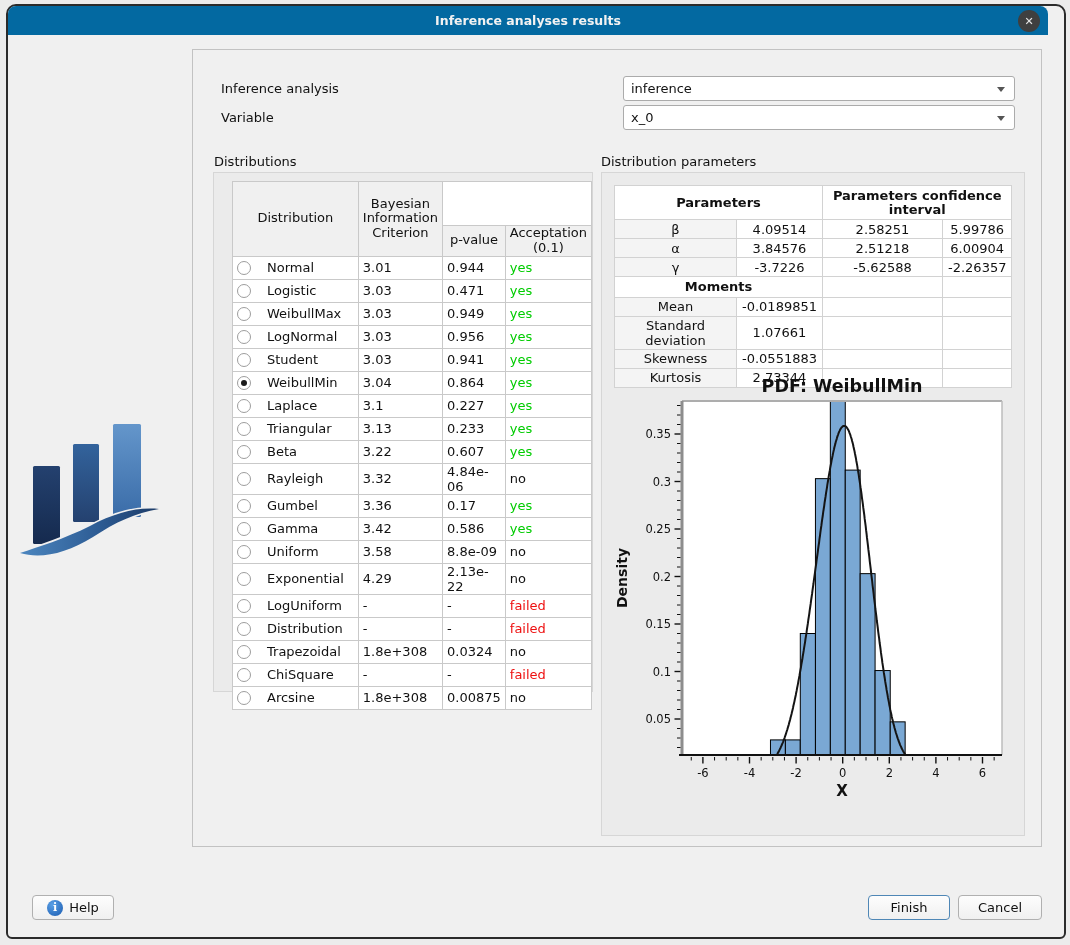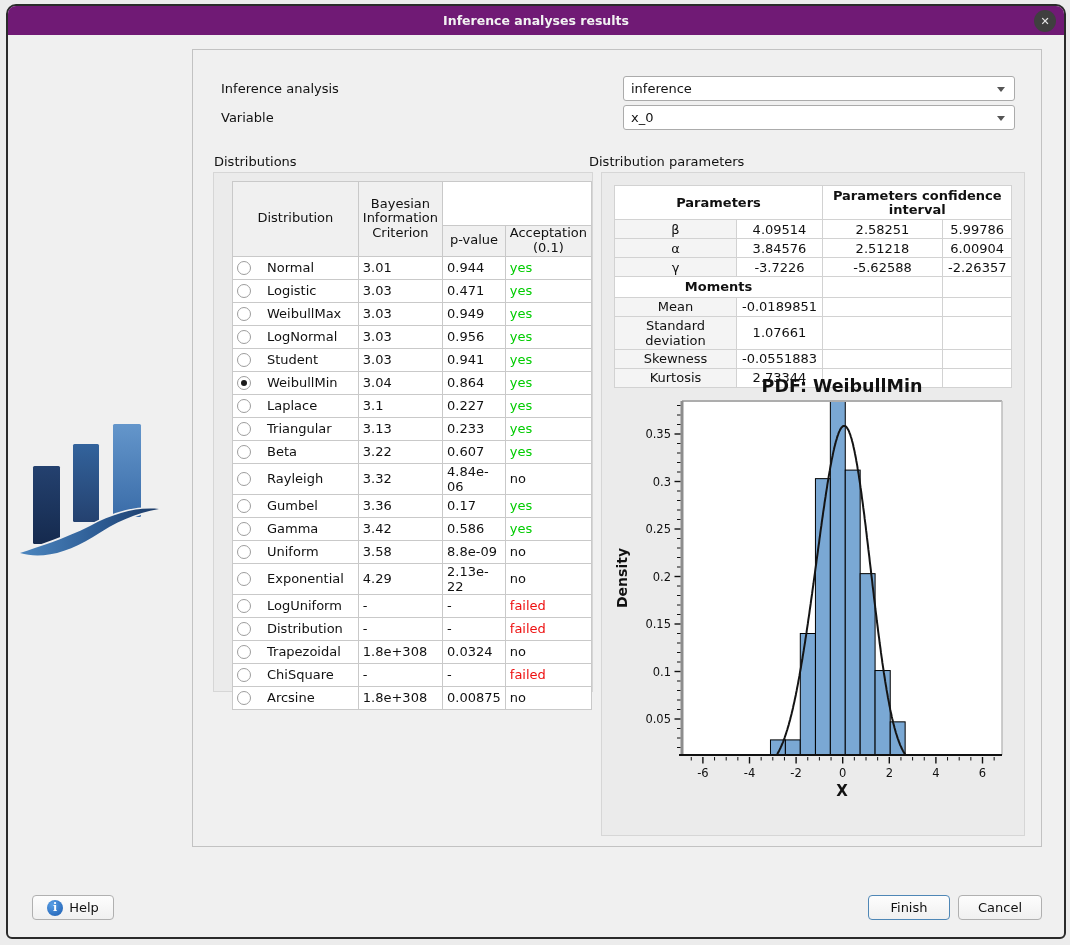--- a/index.html
+++ b/index.html
@@ -1,20 +1,20 @@
 <!DOCTYPE html>
 <html><head>
 <meta charset="utf-8">
 <style>
   html,body{margin:0;padding:0;}
   body{font-family:"DejaVu Sans","Liberation Sans",sans-serif;background:#ececec;}
   .screen{position:relative;width:1070px;height:945px;background:#ececec;overflow:hidden;}
   .window{position:absolute;left:6px;top:4px;width:1056px;height:931px;background:#f0f0f0;
           border:2px solid #2b2b2b;border-radius:10px 10px 6px 6px;}
-  .titlebar{position:absolute;left:0;top:0;right:0;height:29px;background:#701a75;
+  .titlebar{position:absolute;left:0;top:0;right:16px;height:29px;background:#0369a1;
             border-radius:8px 8px 0 0;display:flex;align-items:center;justify-content:center;}
   .titlebar .title{color:#f2f2f2;font-size:12.5px;font-weight:bold;}
   .close-btn{position:absolute;right:8px;top:4px;width:22px;height:22px;border-radius:50%;
              background:#3f3f3f;color:#e8e8e8;font-size:11px;display:flex;align-items:center;
              justify-content:center;cursor:default;}
   .panel{position:absolute;left:184px;top:43px;width:848px;height:796px;
          border:1px solid #c2c2c2;background:#f0f0f0;}
   .form-label{position:absolute;font-size:13px;color:#111;}
   .dropdown{position:absolute;width:392px;height:25px;background:#fff;border:1px solid #ababab;
             border-radius:3px;font-size:13px;color:#111;display:flex;align-items:center;
@@ -311,21 +311,21 @@
                   </span>
                 </td>
                 <td>1.8e+308</td>
                 <td>0.00875</td>
                 <td class="acc-no">no</td>
               </tr>
             </tbody>
         </table>
       </div>
 
-      <span class="group-label" style="left:396px;top:104px;">Distribution parameters</span>
+      <span class="group-label" style="left:408px;top:104px;">Distribution parameters</span>
       <div class="group-box" style="left:408px;top:122px;width:422px;height:662px;">
         <table class="param-table">
           <tbody>
             <tr>
               <td class="hdr" colspan="2">Parameters</td>
               <td class="hdr" colspan="2">Parameters confidence interval</td>
             </tr>
           <tr>
                 <td class="lbl p1">β</td>
                 <td class="p2">4.09514</td>

